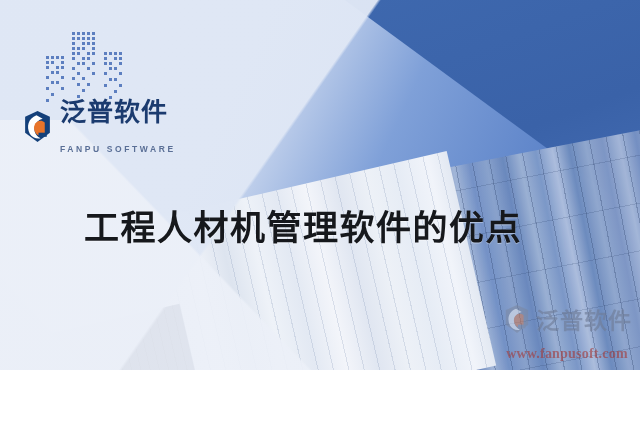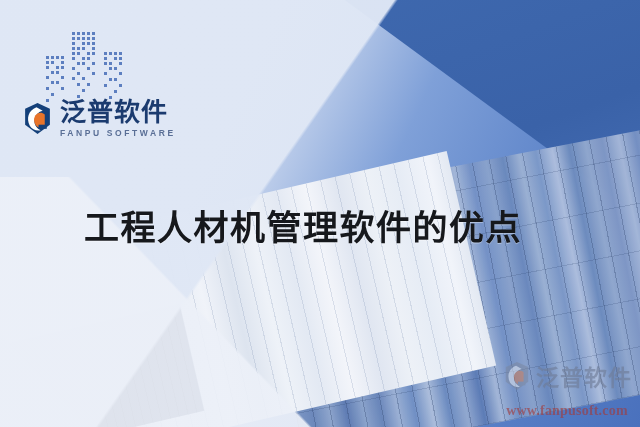--- a/index.html
+++ b/index.html
@@ -1,21 +1,21 @@
 <!DOCTYPE html>
 <html lang="zh-CN"><head>
 <meta charset="utf-8">
 <title>工程人材机管理软件的优点</title>
 <style>
   html,body{margin:0;padding:0;background:#fff;}
   body{font-family:"Liberation Sans","DejaVu Sans",sans-serif;}
 
   .banner{
     position:relative;
-    width:640px;height:427px;
+    width:640px;height:370px;
     overflow:hidden;
     background:#d9e1f2;
   }
 
   
   .bg-sky{
     position:absolute;inset:0;
     background:linear-gradient(115deg,#e3e9f6 0%,#dde5f4 34%,#7fa0d8 56%,#5b82c8 78%,#4a71bd 100%);
   }
   
@@ -126,21 +126,21 @@
   }
   .logo-mark{width:33px;height:33px;flex:0 0 auto;}
   .logo-text{display:flex;flex-direction:column;line-height:1;}
   .logo-cn{
     font-size:26px;font-weight:bold;color:#1b3b6f;
     letter-spacing:1px;
     font-family:"DejaVu Sans","Liberation Sans",sans-serif;
   }
   .logo-en{
     font-size:8.5px;color:#5a6f96;letter-spacing:2.6px;
-    margin-top:4px;font-weight:bold;
+    margin-top:20px;font-weight:bold;
     font-family:"Liberation Sans",sans-serif;
   }
 
   
   .headline{
     position:absolute;left:84px;top:199px;
     font-size:35px;font-weight:bold;color:#16181c;
     letter-spacing:1.5px;white-space:nowrap;
     font-family:"DejaVu Sans","Liberation Sans",sans-serif;
     text-shadow:0 1px 0 rgba(255,255,255,.35);

